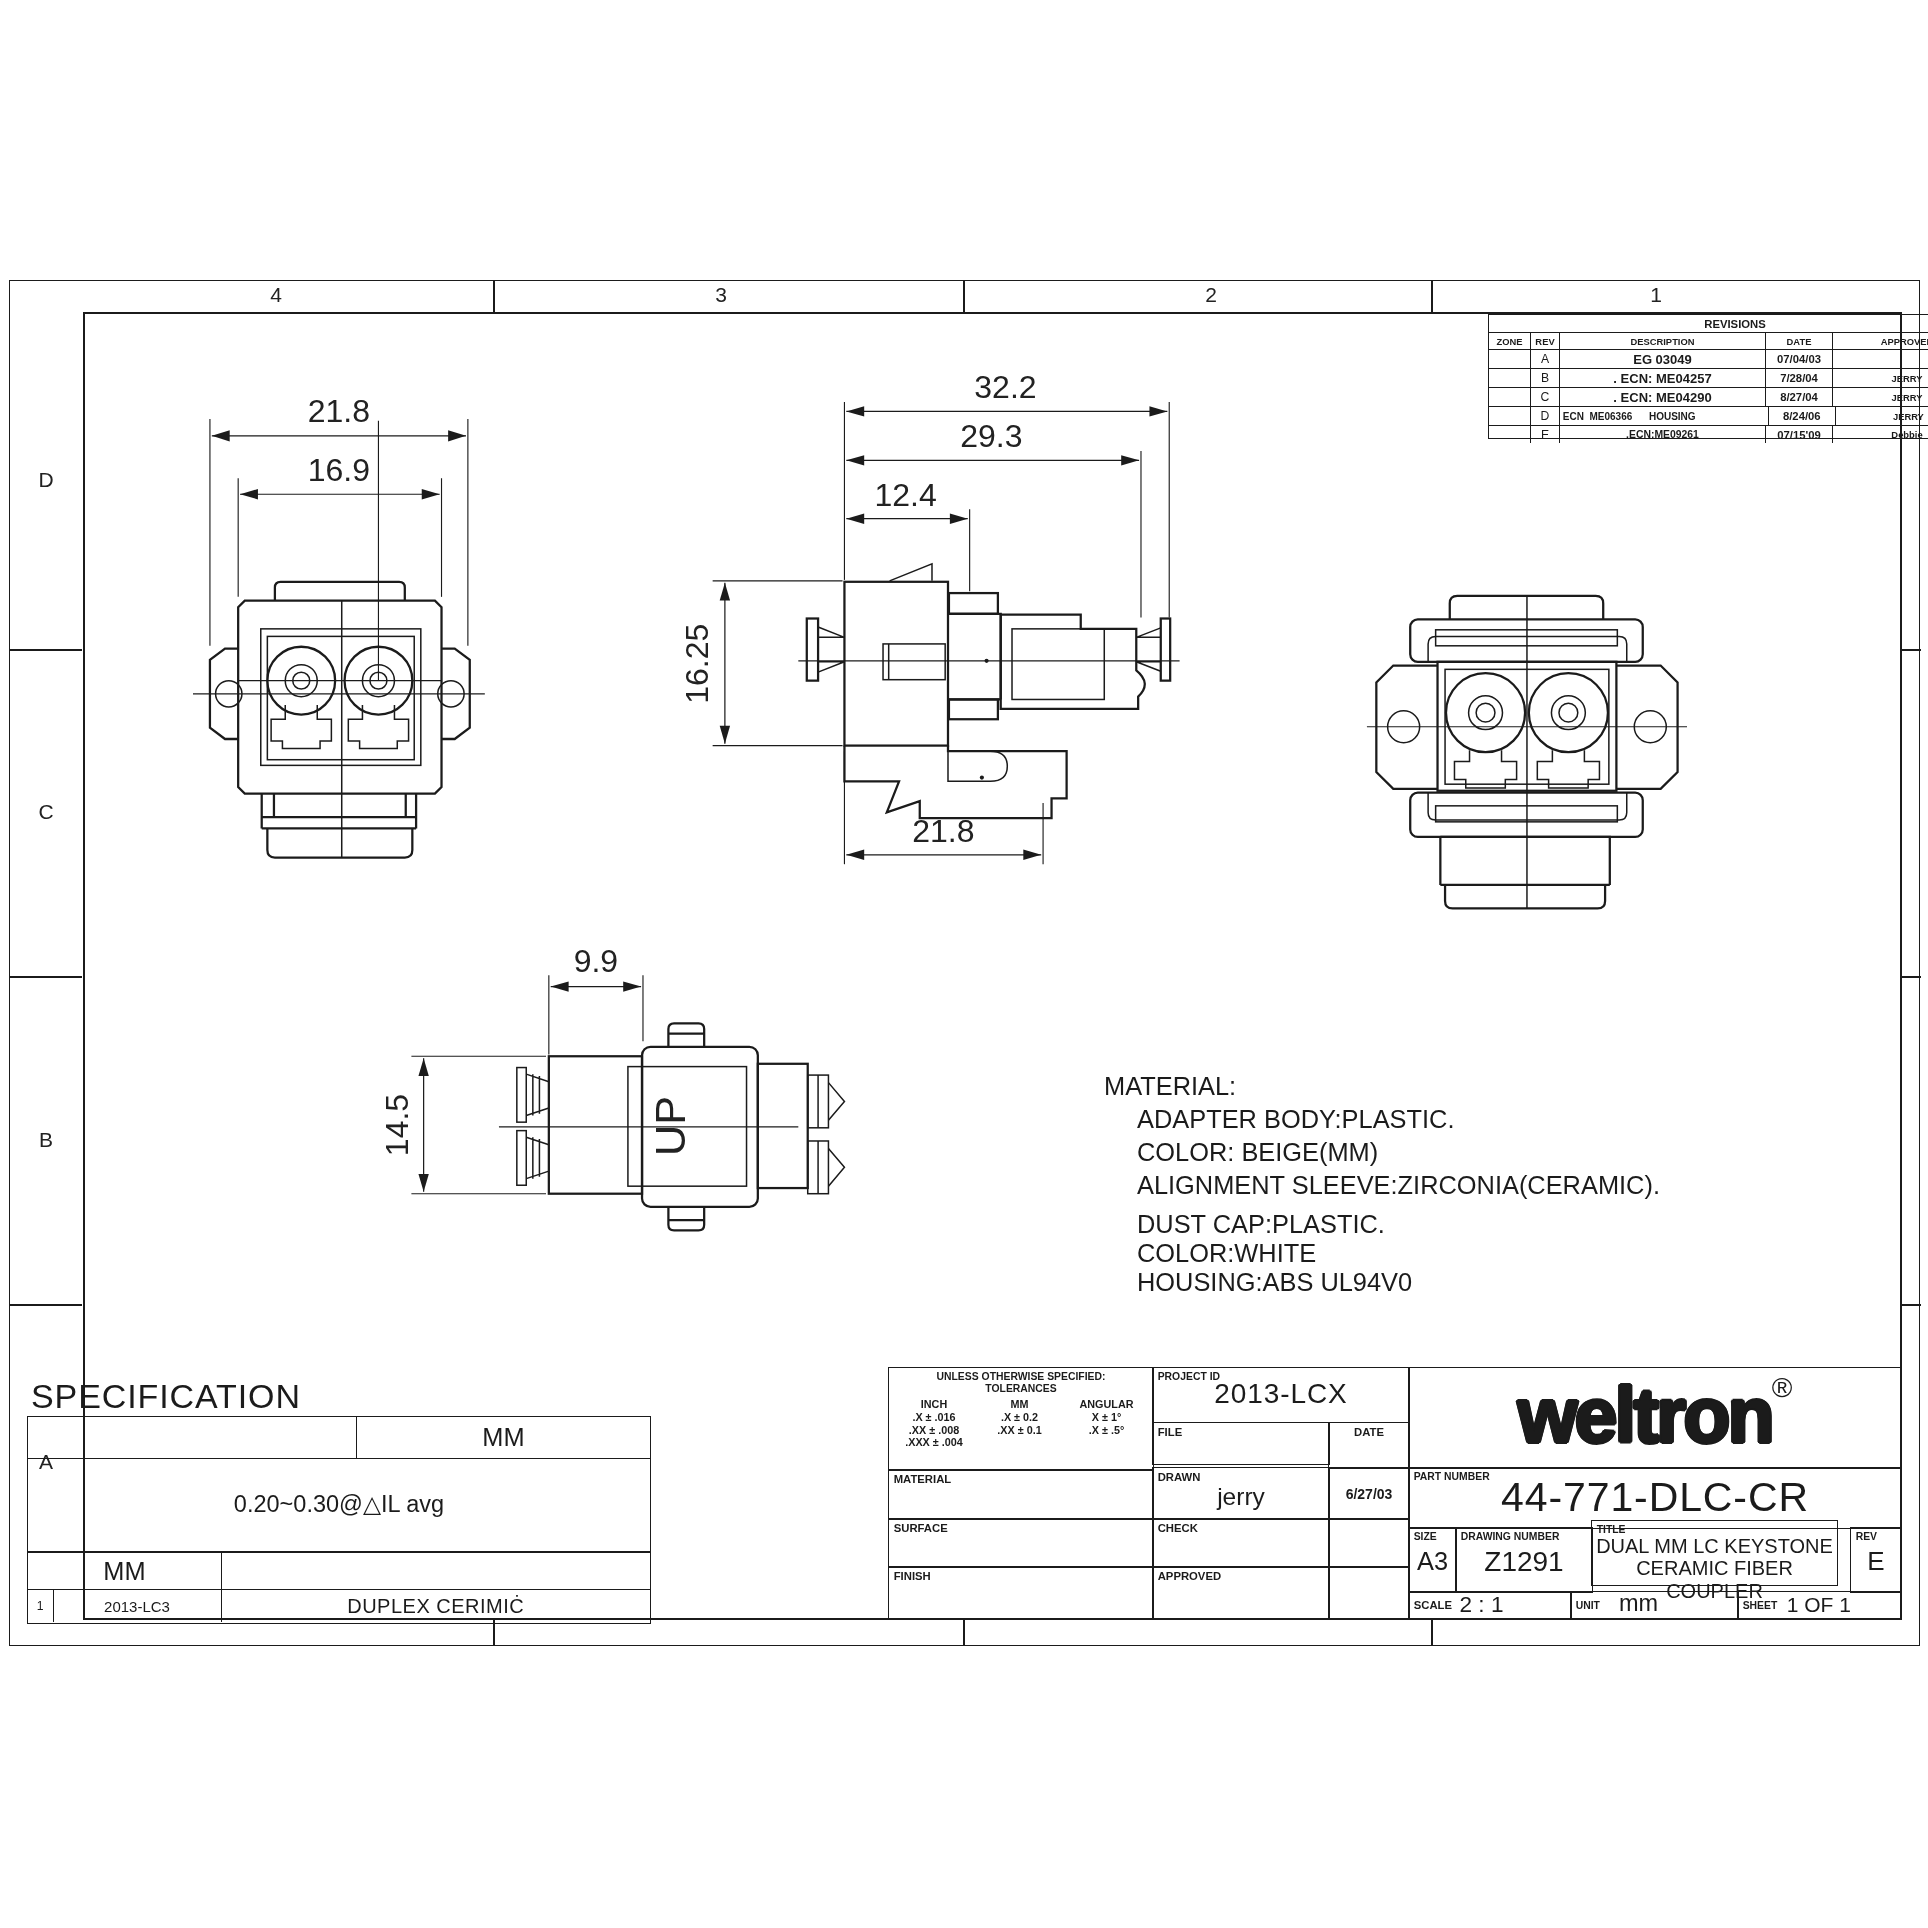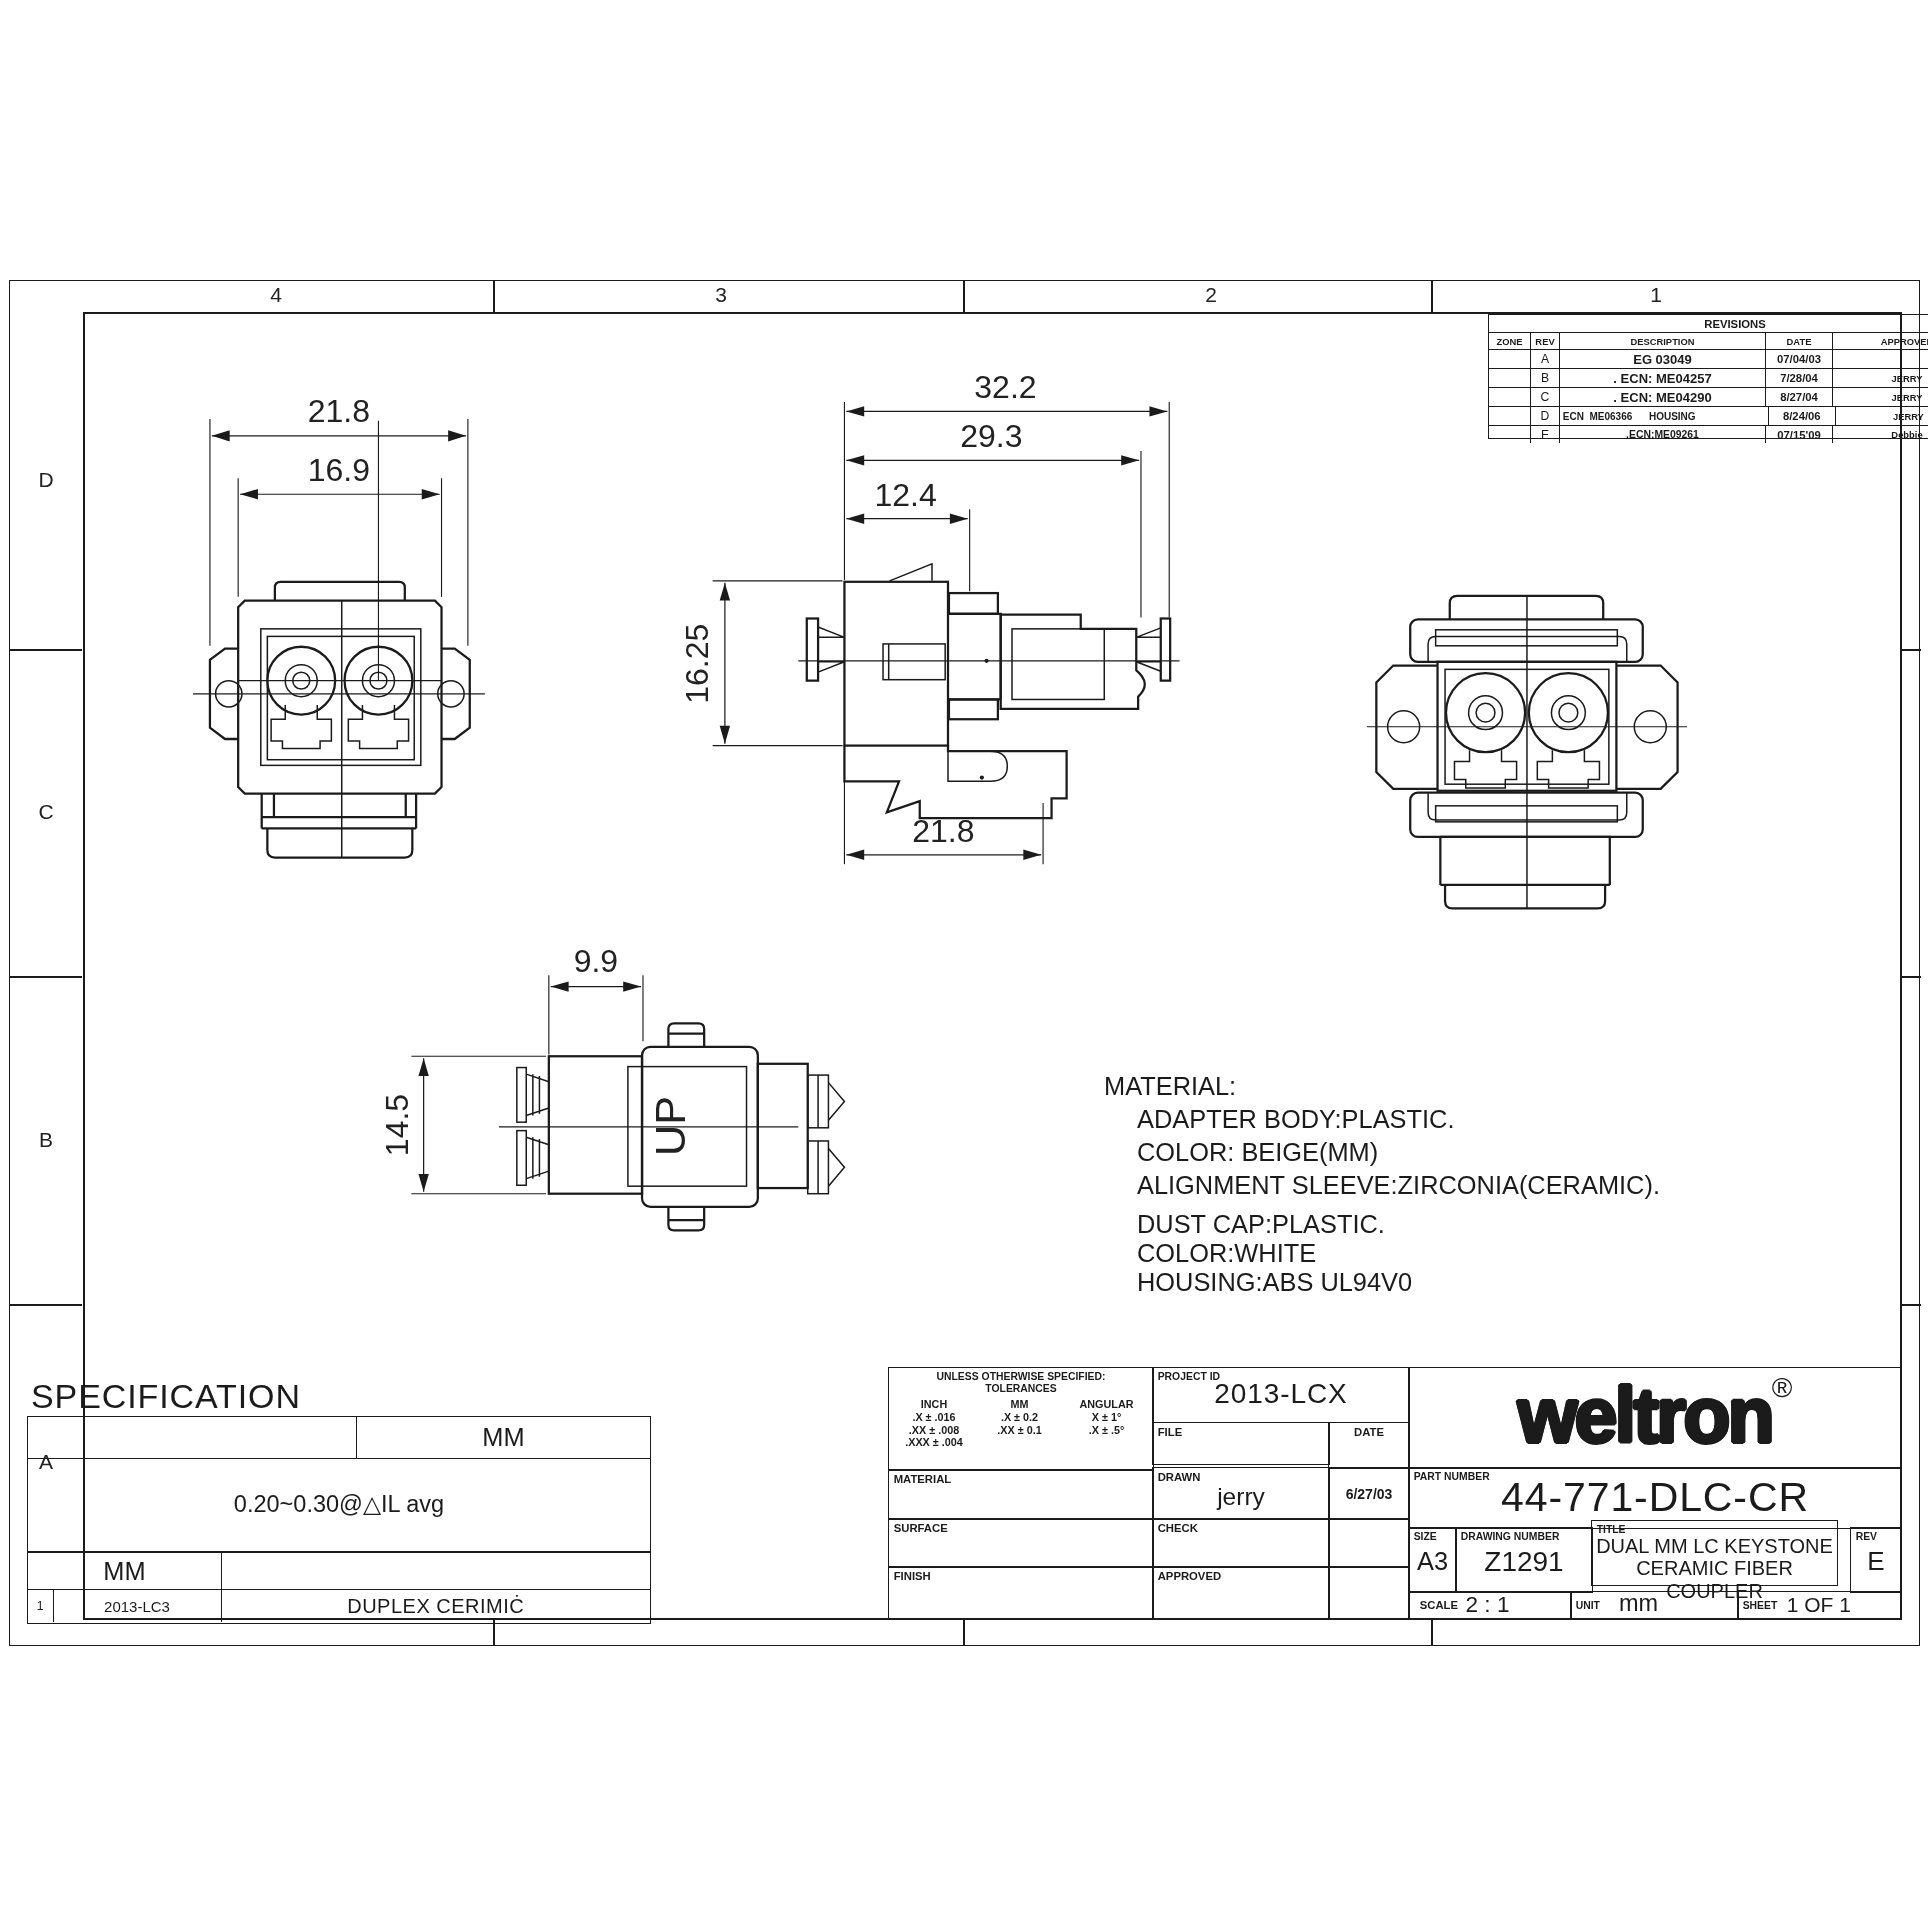--- a/index.html
+++ b/index.html
@@ -377,21 +377,21 @@
 <div class="box" style="left:1591px;top:1520px;width:247px;height:66px;">
   <div class="lbl">TITLE</div>
   <div style="text-align:center;font-size:20px;line-height:22.6px;">DUAL MM LC KEYSTONE</div>
   <div style="text-align:center;font-size:20px;line-height:22.6px;">CERAMIC FIBER COUPLER</div>
 </div>
 <div class="box" style="left:1850px;top:1527px;width:52px;height:66px;">
   <div class="lbl">REV</div>
   <div style="text-align:center;font-size:26px;margin-top:3.8px;">E</div>
 </div>
 <div class="box" style="left:1408px;top:1591px;width:164px;height:28px;display:flex;align-items:center;">
-  <span class="lbl" style="padding:0 7.5px 0 4.7px;font-size:11.3px;margin-left:6px;">SCALE</span>
+  <span class="lbl" style="padding:0 7.5px 0 4.7px;font-size:11.3px;">SCALE</span>
   <span style="font-size:22.6px;">2 : 1</span>
 </div>
 <div class="box" style="left:1570px;top:1591px;width:169px;height:28px;display:flex;align-items:center;">
   <span class="lbl" style="padding:0 19px 0 4.7px;">UNIT</span>
   <span style="font-size:23.5px;margin-top:-3.8px;">mm</span>
 </div>
 <div class="box" style="left:1737px;top:1591px;width:165px;height:28px;display:flex;align-items:center;">
   <span class="lbl" style="padding:0 9.4px 0 4.7px;">SHEET</span>
   <span style="font-size:21px;">1  OF  1</span>
 </div>

